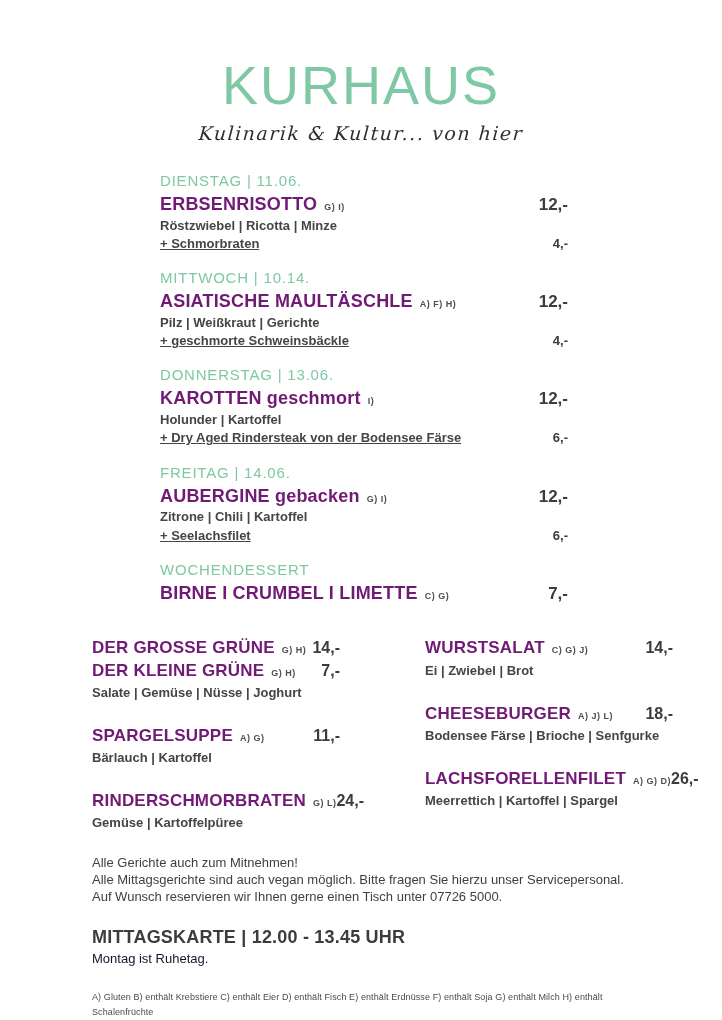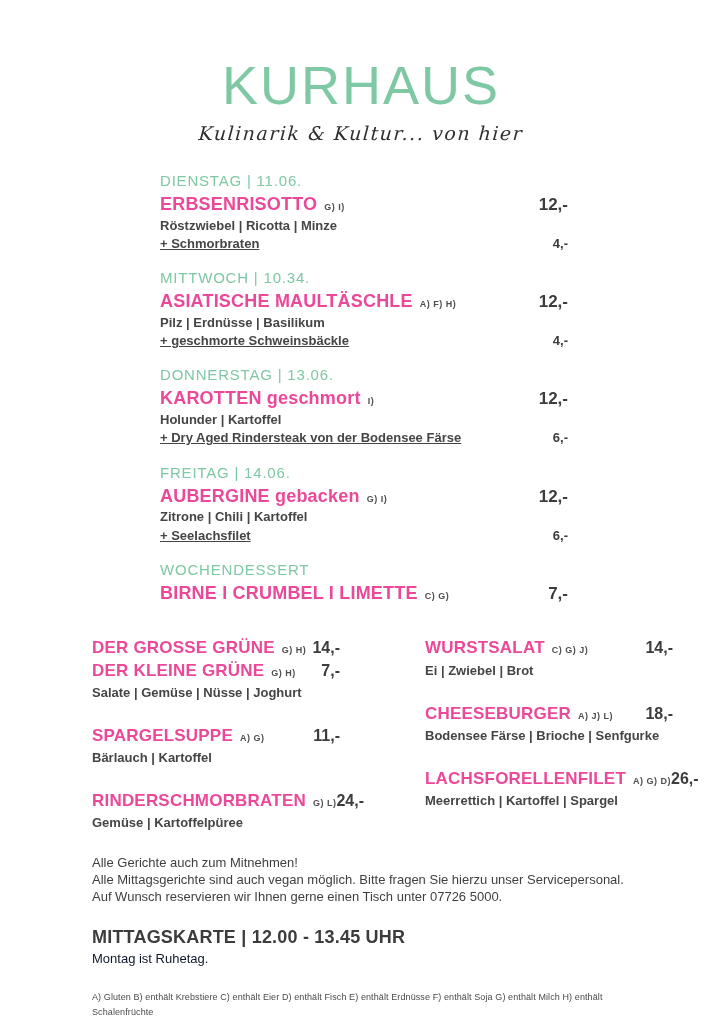--- a/index.html
+++ b/index.html
@@ -31,21 +31,21 @@
   }
   
   .daily-wrap { width:408px; margin:28px 0 0 160px; }
   .day-section { margin-bottom:17px; }
   .day-heading {
     font-size:15px; letter-spacing:0.8px;
     color:var(--accent, #7fc8a4);
     line-height:1.2;
   }
   .dish-row { display:flex; align-items:baseline; margin-top:4px; line-height:1.15; }
-  .dish-name { font-size:18px; font-weight:700; letter-spacing:0.2px; color:#ec4899; white-space:nowrap; }
+  .dish-name { font-size:18px; font-weight:700; letter-spacing:0.2px; color:#701a75; white-space:nowrap; }
   .allergens { font-size:9px; font-weight:700; color:#4f4f4f; margin-left:7px; letter-spacing:0.5px; white-space:nowrap;text-align:center; }
   .price { margin-left:auto; font-size:17px; font-weight:700; color:#3c3c3c; }
   .description { font-size:13px; font-weight:700; color:#454545; margin-top:3px; line-height:1.25; }
   .addon-row { display:flex; align-items:baseline; margin-top:2px; line-height:1.25; }
   .addon-name { font-size:13px; font-weight:700; color:#454545;text-decoration:underline; }
   .addon-price { margin-left:auto; font-size:13px; font-weight:700; color:#3c3c3c; }
   .dessert-section { margin-bottom:0; }
   
   .classics { margin-top:34px; }
   .classics-heading {
@@ -89,27 +89,27 @@
         <span class="price">12,-</span>
       </div>
       <div class="description">Röstzwiebel | Ricotta | Minze</div>
       <div class="addon-row">
         <span class="addon-name">+ Schmorbraten</span>
         <span class="addon-price">4,-</span>
       </div>
     </section>
 
     <section class="day-section">
-      <div class="day-heading">MITTWOCH | 10.34.</div>
+      <div class="day-heading">MITTWOCH | 10.14.</div>
       <div class="dish-row">
         <span class="dish-name">ASIATISCHE MAULTÄSCHLE</span>
         <span class="allergens">A) F) H)</span>
         <span class="price">12,-</span>
       </div>
-      <div class="description">Pilz | Erdnüsse | Basilikum</div>
+      <div class="description">Pilz | Weißkraut | Gerichte</div>
       <div class="addon-row">
         <span class="addon-name">+ geschmorte Schweinsbäckle</span>
         <span class="addon-price">4,-</span>
       </div>
     </section>
 
     <section class="day-section">
       <div class="day-heading">DONNERSTAG | 13.06.</div>
       <div class="dish-row">
         <span class="dish-name">KAROTTEN geschmort</span>

